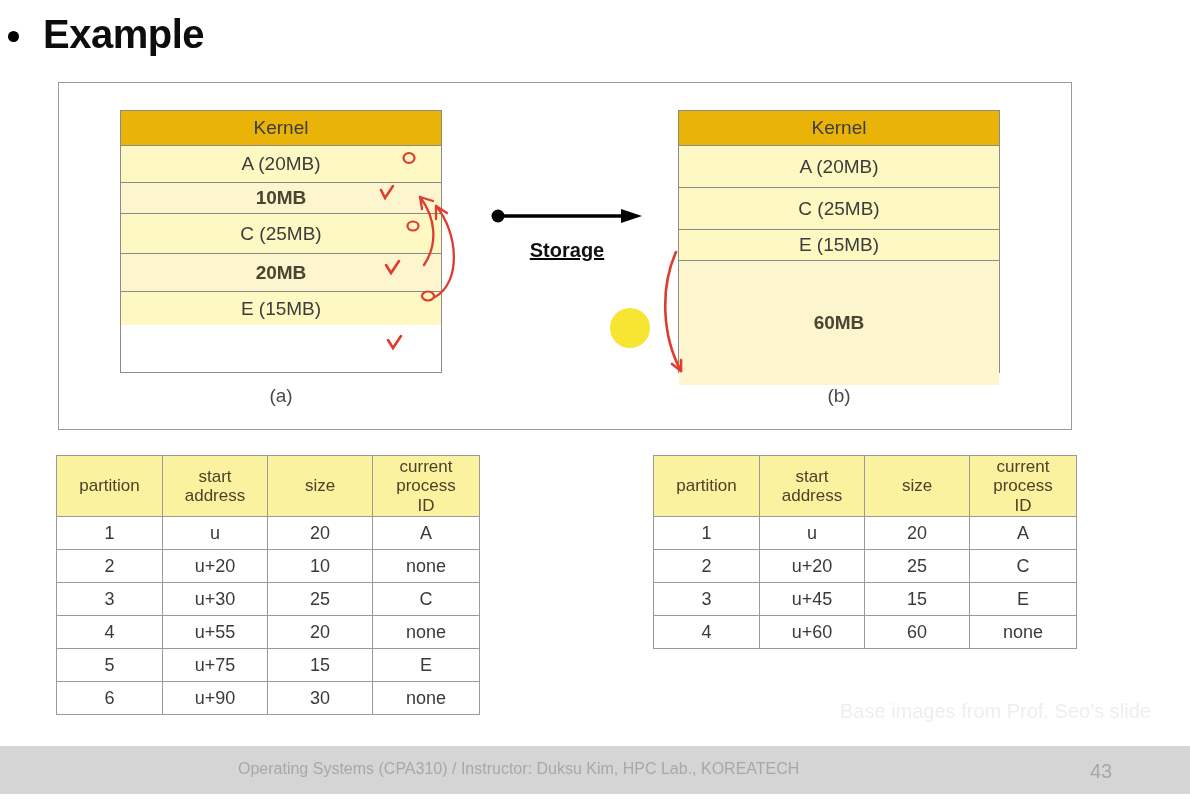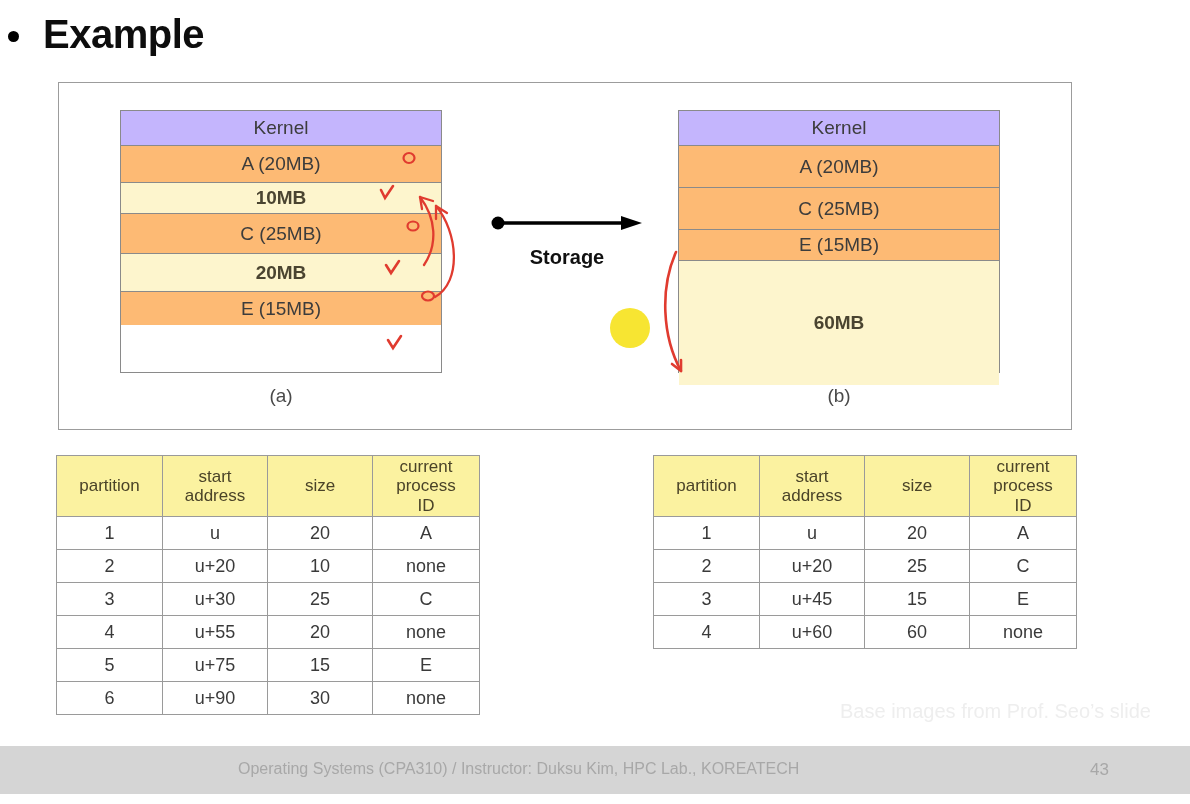--- a/index.html
+++ b/index.html
@@ -67,47 +67,48 @@
     border-bottom: 1.5px solid #8a8a8a;
     display: flex;
     align-items: center;
     justify-content: center;
     position: relative;
     font-size: 19px;
     color: #3c3c3c;
   }
   .mem-row:last-child { border-bottom: none; }
   .mem-row.kernel {
-    background: #c4b5fd;
+    background: #eab308;
     color: #3c3c3c;
   }
-  .mem-row.proc { background: #fdba74; }
+  .mem-row.proc { background: #fef9c3; }
   .mem-row.free {
     background: #fdf5cd;
     color: #4a4430;
     font-weight: bold;
   }
 
   .diagram-caption {
     position: absolute;
     font-size: 19px;
     color: #4a4a4a;
     text-align: center;
     width: 322px;
   }
   .diagram-caption.left  { left: 120px; top: 385px; }
   .diagram-caption.right { left: 678px; top: 385px; }
 
   
   .compaction {
     position: absolute;
     left: 482px;
-    top: 215px;
+    top: 208px;
     width: 170px;
     text-align: center;
+    text-decoration: underline;
   }
   .compaction-label {
     margin-top: 10px;
     font-size: 20px;
     font-weight: bold;
     color: #111111;
     line-height: 1.2;
   }
 
   
@@ -186,21 +187,21 @@
     left: 238px;
     top: 760px;
     font-size: 16px;
     color: #a8a8a8;
     white-space: nowrap;
   }
   .footer-page {
     position: absolute;
     left: 1090px;
     top: 760px;
-    font-size: 17px;
+    font-size: 20px;
     color: #a8a8a8;
   }
 </style>
 </head>
 <body>
 
 <div class="slide-title">
   <span class="bullet-dot"></span>
   <span class="title-text">Example</span>
 </div>

